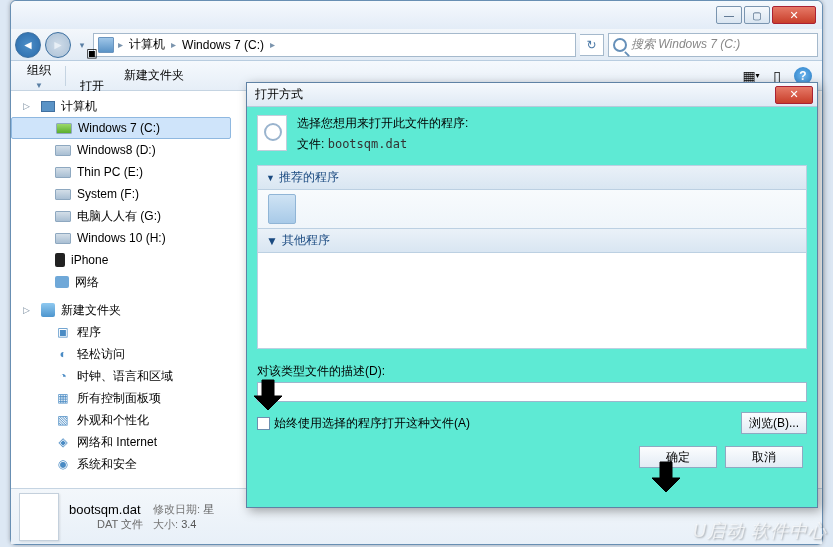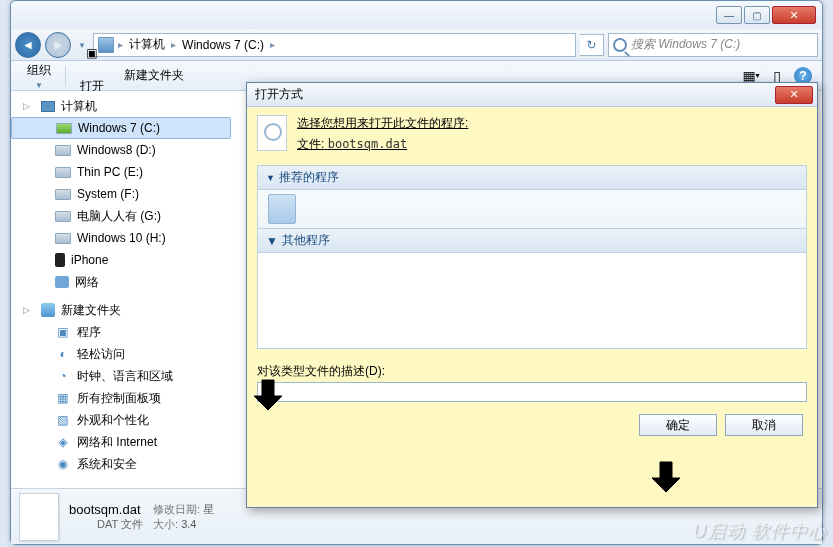--- a/index.html
+++ b/index.html
@@ -57,28 +57,28 @@
 
 
 .details-pane { height: 56px; background: linear-gradient(#f3f7fb,#e8f0f8); border-top: 1px solid #c5d4e2; display: flex; align-items: center; padding: 4px 8px; gap: 10px; font-size: 12px; }
 .file-thumb { width: 40px; height: 48px; background: #fff; border: 1px solid #c4d0dc; box-shadow: 1px 1px 2px rgba(0,0,0,.1); }
 .file-info .fn { font-size: 13px; }
 .file-info .ft { color: #666; font-size: 11px; padding-left: 28px; }
 .file-meta { color: #555; font-size: 11px; }
 .file-meta .lbl { color: #777; }
 
 
-.dialog { position: absolute; left: 246px; top: 82px; width: 572px; height: 426px; background: #fef9c3; border: 1px solid #5f82a5; box-shadow: 3px 3px 10px rgba(0,0,0,.35); font-size: 12px; }
+.dialog { position: absolute; left: 246px; top: 82px; width: 572px; height: 426px; background: #5eead4; border: 1px solid #5f82a5; box-shadow: 3px 3px 10px rgba(0,0,0,.35); font-size: 12px; }
 .dlg-title { height: 24px; background: linear-gradient(#f5f9fd,#dfe9f4); display: flex; align-items: center; justify-content: space-between; padding: 0 4px 0 8px; border-bottom: 1px solid #b7c9da; }
 .dlg-close { width: 38px; height: 18px; background: linear-gradient(#e67a68,#c83e2a); border: 1px solid #a23; border-radius: 2px; color: #fff; display: flex; align-items: center; justify-content: center; font-size: 11px; }
 .dlg-body { padding: 8px 10px; }
 .dlg-header { display: flex; gap: 10px; margin-bottom: 8px; }
 .dlg-icon { width: 30px; height: 36px; background: #fff; border: 1px solid #c2cedb; position: relative; }
 .dlg-icon::after { content: ""; position: absolute; left: 6px; top: 7px; width: 14px; height: 14px; border: 2px solid #9ab4ce; border-radius: 50%; }
-.dlg-text p { margin-bottom: 4px; text-decoration: underline; }
+.dlg-text p { margin-bottom: 4px; }
 .dlg-text .fn { font-family: SimSun, monospace; color: #333; }
 .prog-box { border: 1px solid #bcd0e2; background: #fff; height: 184px; overflow: hidden; }
 .prog-group { background: linear-gradient(#eaf1f8,#d9e6f2); border-bottom: 1px solid #bcd0e2; padding: 3px 8px; color: #1a4a80; font-size: 12px; display: flex; align-items: center; gap: 4px; }
 .prog-group .arr { font-size: 9px; }
 .prog-item { display: flex; align-items: center; gap: 8px; padding: 4px 10px; background: linear-gradient(#f8fbfd,#eff5fa); height: 38px; }
 .prog-item-ico { width: 28px; height: 30px; background: linear-gradient(#cfe3f4,#a8cae8); border: 1px solid #90b5d6; border-radius: 2px; }
 .prog-item .name { font-size: 13px; }
 .prog-item .vendor { font-family: SimSun, monospace; color: #666; font-size: 11px; }
 .prog-other { background: linear-gradient(#eaf1f8,#d9e6f2); padding: 3px 8px; color: #1a4a80; border-top: 1px solid #bcd0e2; border-bottom: 1px solid #bcd0e2; display: flex; align-items: center; gap: 4px; }
 .prog-rest { height: 118px; background: #fff; }
@@ -276,20 +276,27 @@
       <div class="prog-other">
           <span class="arr">▼</span>
           <span>其他程序</span>
         </div>
       <div class="prog-rest"></div>
     </div>
 
     <div class="desc-label"><span>对该类型文件的描述(D):</span></div>
     <input class="desc-input" value="" style="">
 
+    <div class="always-row">
+      <div class="chk-wrap">
+        <span class="chk"></span>
+        <span>始终使用选择的程序打开这种文件(A)</span>
+      </div>
+      <button class="btn">浏览(B)...</button>
+    </div>
 
 
     <div class="dlg-buttons">
       <button class="btn">确定</button>
       <button class="btn">取消</button>
     </div>
   </div>
 </div>
 
 <div class="annot-arrow" style="left:250px; top:376px;">

